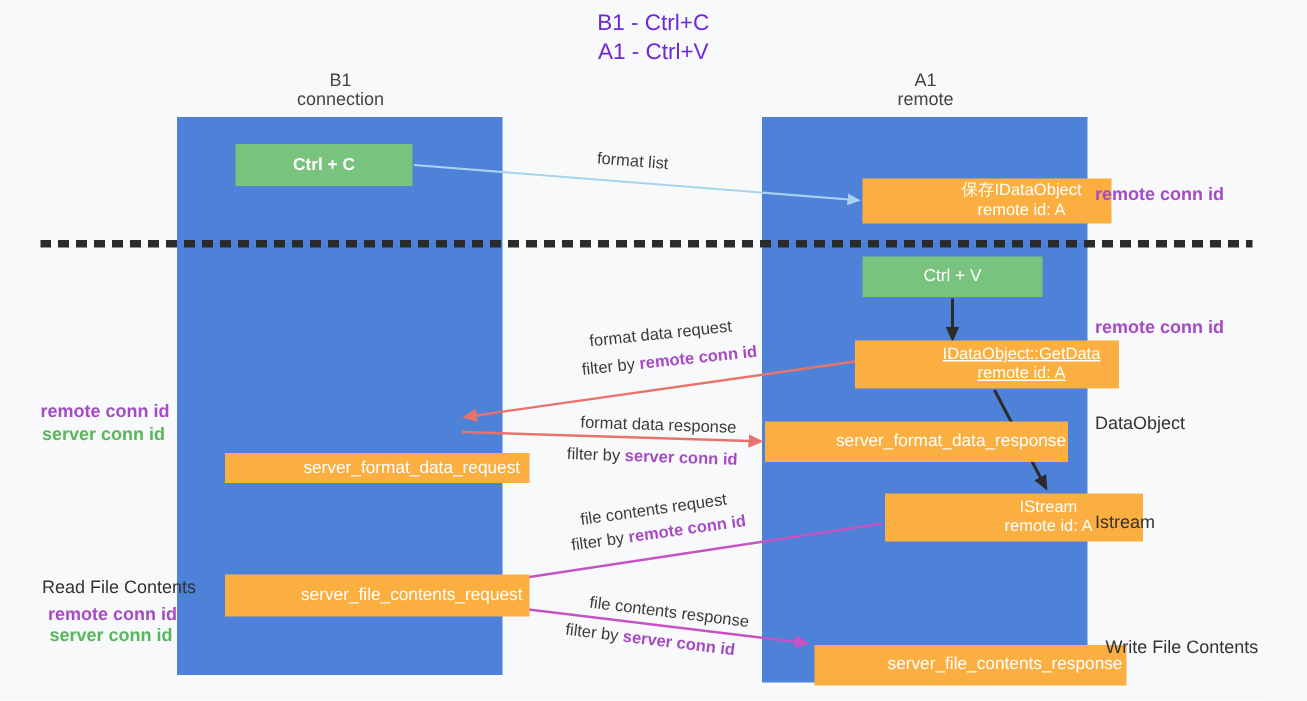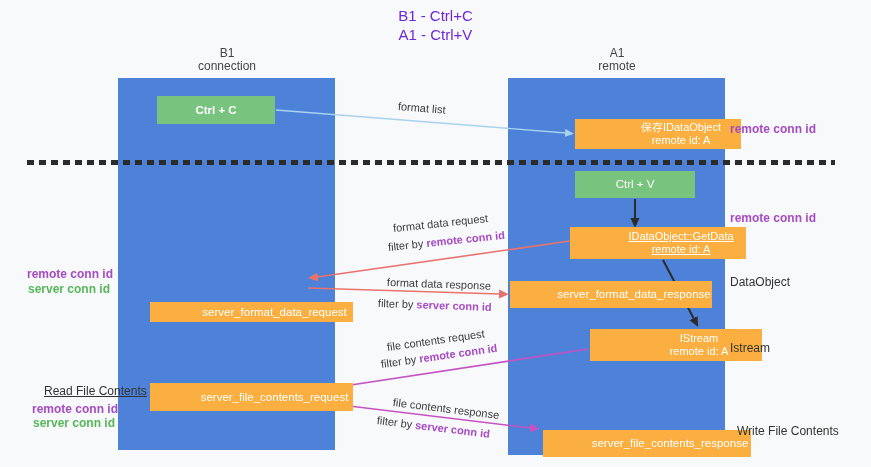--- a/index.html
+++ b/index.html
@@ -146,17 +146,17 @@
   <div class="alabel" style="left:377px; top:414px; transform:rotate(7deg);"><span>filter by </span><span class="filter-key">server conn id</span></div>
 
   <div class="side purple" style="left:730px; top:122px;">remote conn id</div>
   <div class="side purple" style="left:730px; top:211px;">remote conn id</div>
   <div class="side" style="left:730px; top:234px;margin-top:41px;">DataObject</div>
   <div class="side" style="left:730px; top:341px;">Istream</div>
   <div class="side" style="left:737px; top:424px;">Write File Contents</div>
 
   <div class="side purple lh14" style="left:27px; top:267px;">remote conn id</div>
   <div class="side greentx lh14" style="left:28px; top:282px;">server conn id</div>
-  <div class="side" style="left:44px; top:384px;text-decoration:underline;">Read File Contents</div>
+  <div class="side" style="left:28px; top:384px;">Read File Contents</div>
   <div class="side purple lh14" style="left:32px; top:402px;">remote conn id</div>
   <div class="side greentx lh14" style="left:33px; top:416px;">server conn id</div>
 
 </div>
 
 </body></html>

